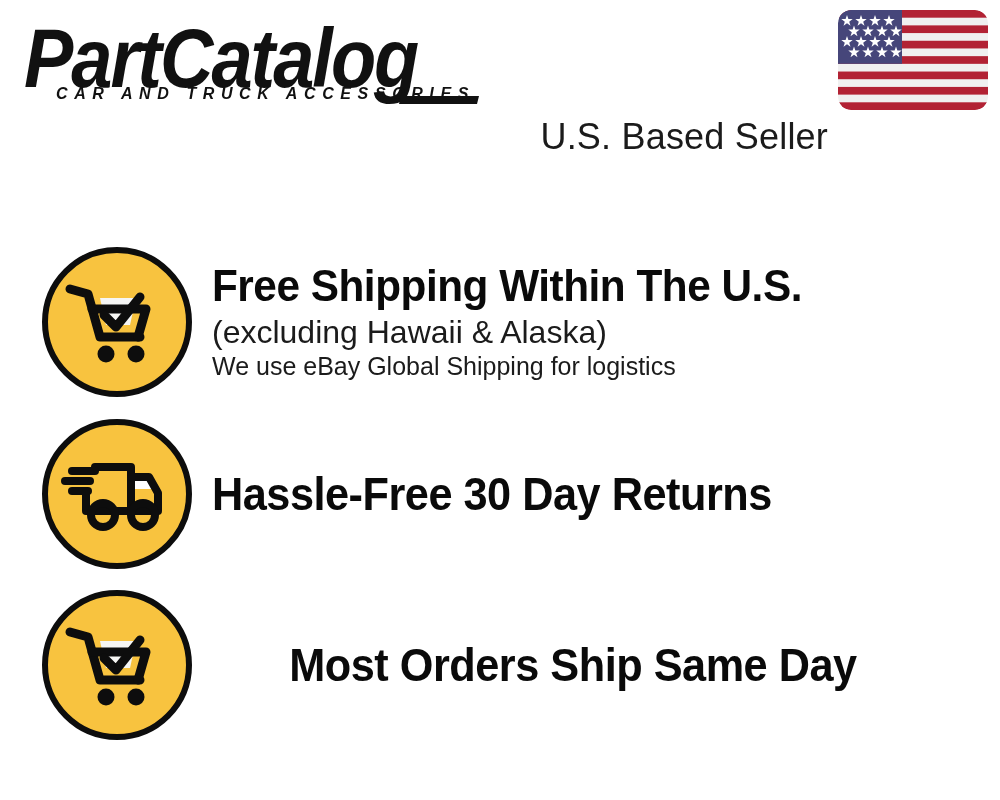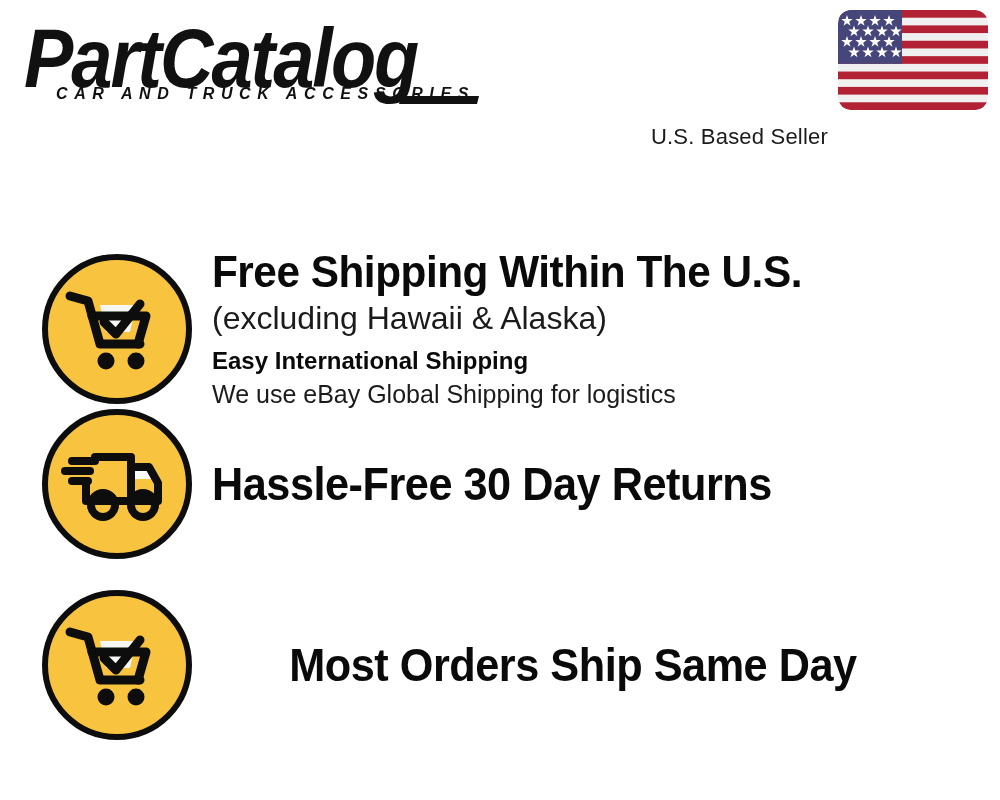--- a/index.html
+++ b/index.html
@@ -80,21 +80,21 @@
     width: 150px;
     height: 100px;
     display: block;
     border-radius: 13px;
     overflow: hidden;
   }
   .seller-note {
     position: absolute;
     right: 12px;
     top: 118px;
-    font-size: 22px;
+    font-size: 36px;
     line-height: 38px;
     font-weight: 400;
     color: #1b1b1b;
     white-space: nowrap;
     letter-spacing: 0.2px;
   }
 
   
   .features {
     position: absolute;
@@ -103,21 +103,21 @@
     width: 1000px;
   }
   .feature-row {
     position: absolute;
     left: 0;
     width: 1000px;
     display: flex;
     align-items: center;
   }
   .feature-row.row-1 { top: 67px; }
-  .feature-row.row-2 { top: 229px; align-items: center; }
+  .feature-row.row-2 { top: 239px; align-items: center; }
   .feature-row.row-3 { top: 410px; text-align: center; }
 
   .badge {
     position: relative;
     flex: 0 0 auto;
     margin-left: 42px;
     width: 150px;
     height: 150px;
     border-radius: 50%;
     background: #F8C33F;
@@ -249,21 +249,20 @@
         <path d="M22 36 L40 41 L52 84 L92 84" fill="none" stroke="#0d0d0d" stroke-width="9" stroke-linecap="round" stroke-linejoin="round"></path>
         <path d="M44 56 L98 56 L90 84" fill="none" stroke="#0d0d0d" stroke-width="9" stroke-linecap="round" stroke-linejoin="round"></path>
         <path d="M56 62 L68 74 L92 44" fill="none" stroke="#0d0d0d" stroke-width="9" stroke-linecap="round" stroke-linejoin="round"></path>
         <circle cx="58" cy="101" r="8.5" fill="#0d0d0d"></circle>
         <circle cx="88" cy="101" r="8.5" fill="#0d0d0d"></circle>
       </svg>
     </div>
     <div class="feature-text">
       <div class="feature-title">Free Shipping Within The U.S.</div>
       <div class="feature-sub">(excluding Hawaii &amp; Alaska)</div>
-      <div class="feature-sub-strong">Easy International Shipping</div>
       <div class="feature-sub-last">We use eBay Global Shipping for logistics</div>
     </div>
   </div>
 
   <div class="feature-row row-2">
     <div class="badge">
       <svg viewBox="0 0 138 138" xmlns="http://www.w3.org/2000/svg">
         <polygon points="84,48 101,48 106,64 84,64" fill="#FFFFFF"></polygon>
         <path d="M47 42 L83 42 L83 86 L38 86 L38 68" fill="none" stroke="#0d0d0d" stroke-width="8" stroke-linecap="round" stroke-linejoin="round"></path>
         <path d="M83 52 L101 52 L110 68 L110 86 L83 86" fill="none" stroke="#0d0d0d" stroke-width="8" stroke-linecap="round" stroke-linejoin="round"></path>

